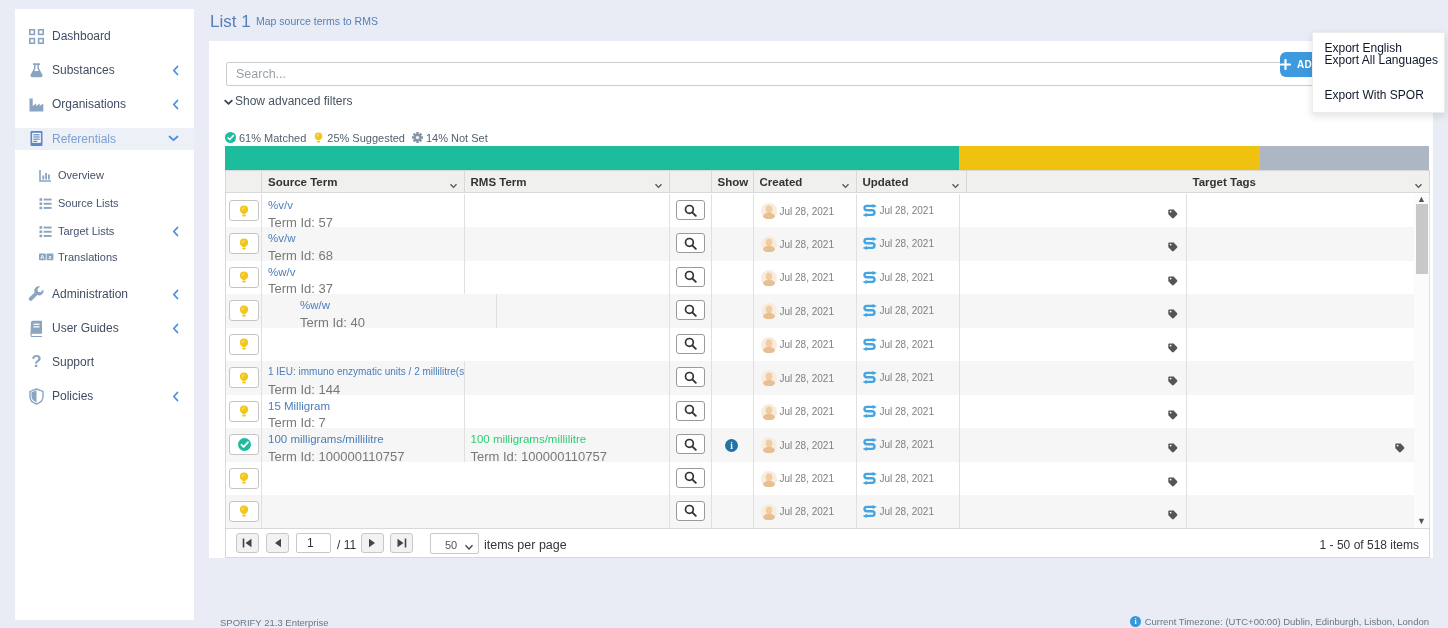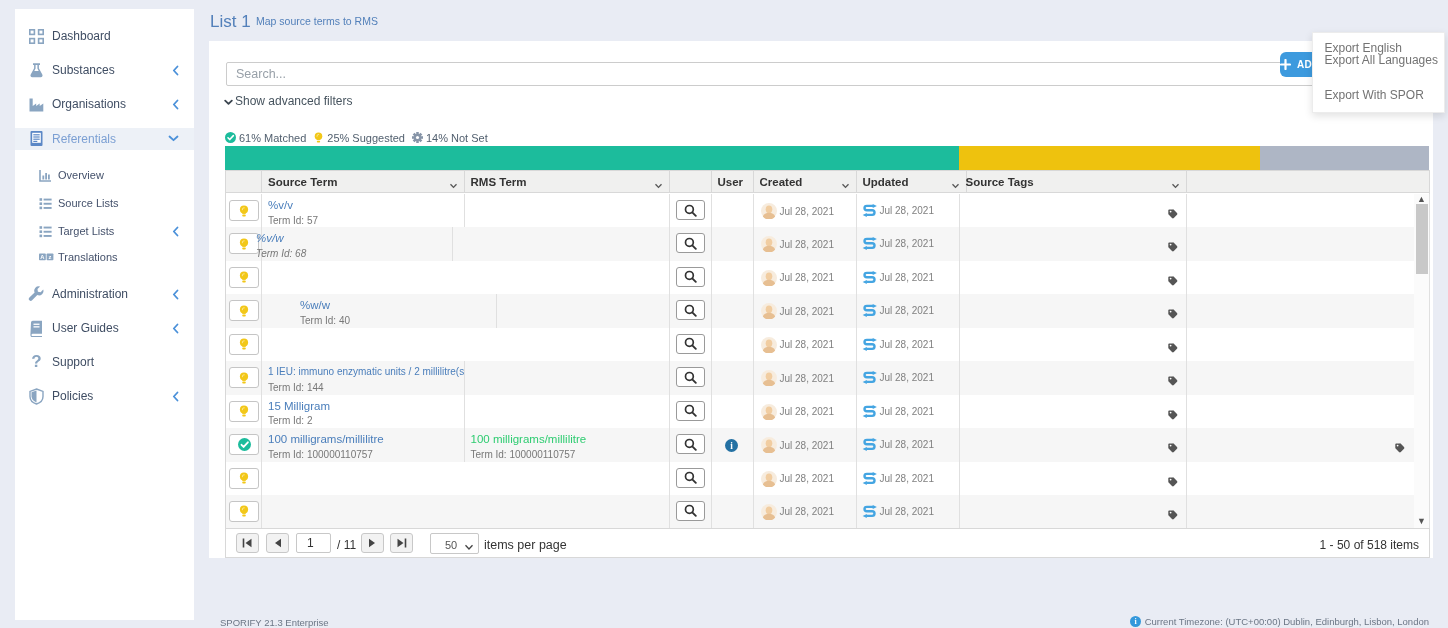--- a/index.html
+++ b/index.html
@@ -12,39 +12,39 @@
 .chev { position:absolute; right:15px; display:flex; align-items:center; }
 .sub { position:absolute; left:15px; width:179px; height:27px; display:flex; align-items:center; font-size:11px; color:#44516b; z-index:2; }
 .sub .ic { width:13px; height:13px; margin-left:24px; margin-right:6px; flex:none; }
 #refbg { left:15px; top:128px; width:179px; height:22px; background:#edf1f7; }
 #title { left:210px; top:11.5px; font-size:17px; color:#5380ba; }
 #subtitle { left:256px; top:15px; font-size:10.5px; color:#5380ba; }
 .btn { position:absolute; top:7px; height:25px; color:#fff; font-size:10px; font-weight:bold; letter-spacing:0.2px; display:flex; align-items:center; justify-content:flex-start; border-radius:6px; z-index:5;margin-top:45px; }
 #btn-add { left:1280px; width:84px; background:#3d9ade; }
 #btn-export { left:1366px; width:78px; background:#2069a1; }
 #dropdown { left:1311.5px; top:32px; width:133px; height:81px; background:#fff; border:1px solid #ececec; box-shadow:0 3px 8px rgba(0,0,0,0.12); z-index:20; }
-#dropdown div { position:absolute; left:12px; font-size:12px; color:#737373; white-space:nowrap;text-align:right; }
+#dropdown div { position:absolute; left:12px; font-size:12px; color:#0f172a; white-space:nowrap;text-align:right; }
 #card { left:209px; top:41px; width:1224px; height:517px; background:#fff; }
 #search { left:226px; top:61.5px; width:1203px; height:24px; border:1px solid #ccc; border-radius:2px; background:#fff; font-size:12.5px; color:#98a0a8; display:flex; align-items:center; padding-left:9px; }
 #advfilters { left:224px; top:94px; font-size:12px; color:#46535e; }
 #stats { left:225px; top:131.5px; font-size:11px; color:#515f6e; display:flex; align-items:center; }
 #stats > span { margin-right:7px; display:flex; align-items:center; }
 #pbar { left:225px; top:146px; width:1204px; height:24px; display:flex; }
 #pbar .g { width:61%; background:#1cbc9c; }
 #pbar .y { width:25%; background:#eec20e; }
 #pbar .n { width:14%; background:#aeb6c5; }
 #table { left:225px; top:170px; width:1205px; height:388px; border:1px solid #d8d8d8; background:#fff; }
 #thead { position:absolute; left:0; top:0; width:1203px; height:22px; background:#f0f0ef; border-bottom:1px solid #d8d8d8; }
 .hc { position:absolute; top:0; height:22px; display:flex; align-items:center; font-size:11.5px; font-weight:bold; color:#333; border-right:1px solid #d8d8d8; padding-left:6px; }
 .hc .sort { position:absolute; right:6px; top:7.5px; }
 .row { position:absolute; left:0; width:1203px; height:33.44px; background:#fff; }
 .row.alt { background:#f6f6f6; }
 .cell { position:absolute; top:0; height:100%; border-right:1px solid #e0e0e0; overflow:hidden; }
 .term { position:absolute; left:6px; top:5px; font-size:11.5px; color:#4a7ebb; white-space:nowrap; }
-.termid { position:absolute; left:6px; top:20.5px; font-size:10px; color:#787878; white-space:nowrap; }
+.termid { position:absolute; left:6px; top:20.5px; font-size:13px; color:#787878; white-space:nowrap; }
 .ibtn { position:absolute; width:30px; height:21px; background:#fff; border:1px solid #c5c5c5; border-radius:3px; display:flex; align-items:center; justify-content:center; }
 .datec { display:flex; align-items:center; font-size:10px; color:#808080; }
 .datec svg { margin-right:3px; }
 #pager { position:absolute; left:0; top:357.4px; width:1203px; height:29px; background:#fff; border-top:1px solid #d8d8d8; }
 .pbtn { position:absolute; top:4px; width:23px; height:20px; background:#f2f2f2; border:1px solid #c8c8c8; border-radius:3px; display:flex; align-items:center; justify-content:center; }
 #pginput { position:absolute; left:70px; top:4px; width:35px; height:20px; border:1px solid #c8c8c8; border-radius:2px; font-size:12px; color:#333; text-align:left; padding-left:10px; line-height:18px; background:#fff; }
 #pgsel { position:absolute; left:204px; top:4px; width:49px; height:21px; border:1px solid #c8c8c8; border-radius:2px; background:#fff; font-size:11px; color:#555; padding:5px 0 0 14px; }
 .foot { position:absolute; font-size:10px; color:#6b7685; white-space:nowrap; }
 #sbar { position:absolute; left:1188px; top:23px; width:15px; height:334.4px; background:#fbfbfb; }
 #sbar .thumb { position:absolute; left:1.5px; top:10px; width:12px; height:70px; background:#c8c8c8; }
@@ -217,28 +217,28 @@
 <div id="table" class="abs">
 <div id="thead">
       <div class="hc" style="left:0px;width:36px;"></div>
 <div class="hc" style="left:36px;width:202.5px;">Source Term<span class="sort"><svg width="9" height="6" viewBox="0 0 9 6" style="">
             <path d="M1.5 1.2 L4.5 4.4 L7.5 1.2" fill="none" stroke="#555" stroke-width="1.3"></path>
           </svg></span></div>
 <div class="hc" style="left:238.5px;width:205px;">RMS Term<span class="sort"><svg width="9" height="6" viewBox="0 0 9 6" style="">
             <path d="M1.5 1.2 L4.5 4.4 L7.5 1.2" fill="none" stroke="#555" stroke-width="1.3"></path>
           </svg></span></div>
 <div class="hc" style="left:443.5px;width:42px;"></div>
-<div class="hc" style="left:485.5px;width:42px;">User</div>
+<div class="hc" style="left:485.5px;width:42px;">Show</div>
 <div class="hc" style="left:527.5px;width:103px;">Created<span class="sort"><svg width="9" height="6" viewBox="0 0 9 6" style="">
             <path d="M1.5 1.2 L4.5 4.4 L7.5 1.2" fill="none" stroke="#555" stroke-width="1.3"></path>
           </svg></span></div>
 <div class="hc" style="left:630.5px;width:110px;">Updated<span class="sort"><svg width="9" height="6" viewBox="0 0 9 6" style="">
             <path d="M1.5 1.2 L4.5 4.4 L7.5 1.2" fill="none" stroke="#555" stroke-width="1.3"></path>
           </svg></span></div>
-<div class="hc" style="left:733.5px;width:227px;">Source Tags<span class="sort"><svg width="9" height="6" viewBox="0 0 9 6" style="">
+<div class="hc" style="left:960.5px;width:243px;">Target Tags<span class="sort"><svg width="9" height="6" viewBox="0 0 9 6" style="">
             <path d="M1.5 1.2 L4.5 4.4 L7.5 1.2" fill="none" stroke="#555" stroke-width="1.3"></path>
           </svg></span></div>
 </div>
 <div class="row" style="top:23.0px;">
       <div class="cell" style="left:0px;width:36px;">
         <div class="ibtn" style="left:3px;top:6px;">
           <svg width="12" height="12" viewBox="0 0 12 12" style="">
             <circle cx="6.0" cy="4.6" r="4.1" fill="#f2c718"></circle>
             <path d="M4.2 7.2 h3.6 v1.6 h-3.6 z" fill="#f2c718"></path>
             <rect x="4.2" y="9.6" width="3.6" height="1.9" rx="0.9" fill="#f2c718"></rect>
@@ -286,21 +286,21 @@
       <div class="cell" style="left:0px;width:36px;">
         <div class="ibtn" style="left:3px;top:6px;">
           <svg width="12" height="12" viewBox="0 0 12 12" style="">
             <circle cx="6.0" cy="4.6" r="4.1" fill="#f2c718"></circle>
             <path d="M4.2 7.2 h3.6 v1.6 h-3.6 z" fill="#f2c718"></path>
             <rect x="4.2" y="9.6" width="3.6" height="1.9" rx="0.9" fill="#f2c718"></rect>
             <path d="M4.4 4.6 a1.8 1.8 0 0 1 1.8 -1.8" stroke="#fbe48a" stroke-width="1.1" fill="none" stroke-linecap="round"></path>
           </svg>
         </div>
       </div>
-      <div class="cell" style="left:24px;width:202.5px;font-style:italic;">
+      <div class="cell" style="left:36px;width:202.5px;">
         <div class="term" style="">%v/w</div>
         <div class="termid">Term Id: 68</div>
       </div>
       <div class="cell" style="left:238.5px;width:205px;"></div>
       <div class="cell" style="left:443.5px;width:42px;">
         <div class="ibtn" style="left:6px;top:6px;width:29px;height:20px;border-color:#9a9a9a;">
           <svg width="13" height="13" viewBox="0 0 13 13" style="">
             <circle cx="5.4" cy="5.4" r="3.9" fill="none" stroke="#333" stroke-width="1.7"></circle>
             <path d="M8.3 8.3 L11.8 11.8" stroke="#333" stroke-width="1.9" stroke-linecap="round"></path>
           </svg>
@@ -332,20 +332,24 @@
 <div class="row" style="top:89.88px;">
       <div class="cell" style="left:0px;width:36px;">
         <div class="ibtn" style="left:3px;top:6px;">
           <svg width="12" height="12" viewBox="0 0 12 12" style="">
             <circle cx="6.0" cy="4.6" r="4.1" fill="#f2c718"></circle>
             <path d="M4.2 7.2 h3.6 v1.6 h-3.6 z" fill="#f2c718"></path>
             <rect x="4.2" y="9.6" width="3.6" height="1.9" rx="0.9" fill="#f2c718"></rect>
             <path d="M4.4 4.6 a1.8 1.8 0 0 1 1.8 -1.8" stroke="#fbe48a" stroke-width="1.1" fill="none" stroke-linecap="round"></path>
           </svg>
         </div>
+      </div>
+      <div class="cell" style="left:36px;width:202.5px;">
+        <div class="term" style="">%w/v</div>
+        <div class="termid">Term Id: 37</div>
       </div>
       <div class="cell" style="left:238.5px;width:205px;"></div>
       <div class="cell" style="left:443.5px;width:42px;">
         <div class="ibtn" style="left:6px;top:6px;width:29px;height:20px;border-color:#9a9a9a;">
           <svg width="13" height="13" viewBox="0 0 13 13" style="">
             <circle cx="5.4" cy="5.4" r="3.9" fill="none" stroke="#333" stroke-width="1.7"></circle>
             <path d="M8.3 8.3 L11.8 11.8" stroke="#333" stroke-width="1.9" stroke-linecap="round"></path>
           </svg>
         </div>
       </div>
@@ -515,21 +519,21 @@
           <svg width="12" height="12" viewBox="0 0 12 12" style="">
             <circle cx="6.0" cy="4.6" r="4.1" fill="#f2c718"></circle>
             <path d="M4.2 7.2 h3.6 v1.6 h-3.6 z" fill="#f2c718"></path>
             <rect x="4.2" y="9.6" width="3.6" height="1.9" rx="0.9" fill="#f2c718"></rect>
             <path d="M4.4 4.6 a1.8 1.8 0 0 1 1.8 -1.8" stroke="#fbe48a" stroke-width="1.1" fill="none" stroke-linecap="round"></path>
           </svg>
         </div>
       </div>
       <div class="cell" style="left:36px;width:202.5px;">
         <div class="term" style="">15 Milligram</div>
-        <div class="termid">Term Id: 2</div>
+        <div class="termid">Term Id: 7</div>
       </div>
       <div class="cell" style="left:238.5px;width:205px;"></div>
       <div class="cell" style="left:443.5px;width:42px;">
         <div class="ibtn" style="left:6px;top:6px;width:29px;height:20px;border-color:#9a9a9a;">
           <svg width="13" height="13" viewBox="0 0 13 13" style="">
             <circle cx="5.4" cy="5.4" r="3.9" fill="none" stroke="#333" stroke-width="1.7"></circle>
             <path d="M8.3 8.3 L11.8 11.8" stroke="#333" stroke-width="1.9" stroke-linecap="round"></path>
           </svg>
         </div>
       </div>

